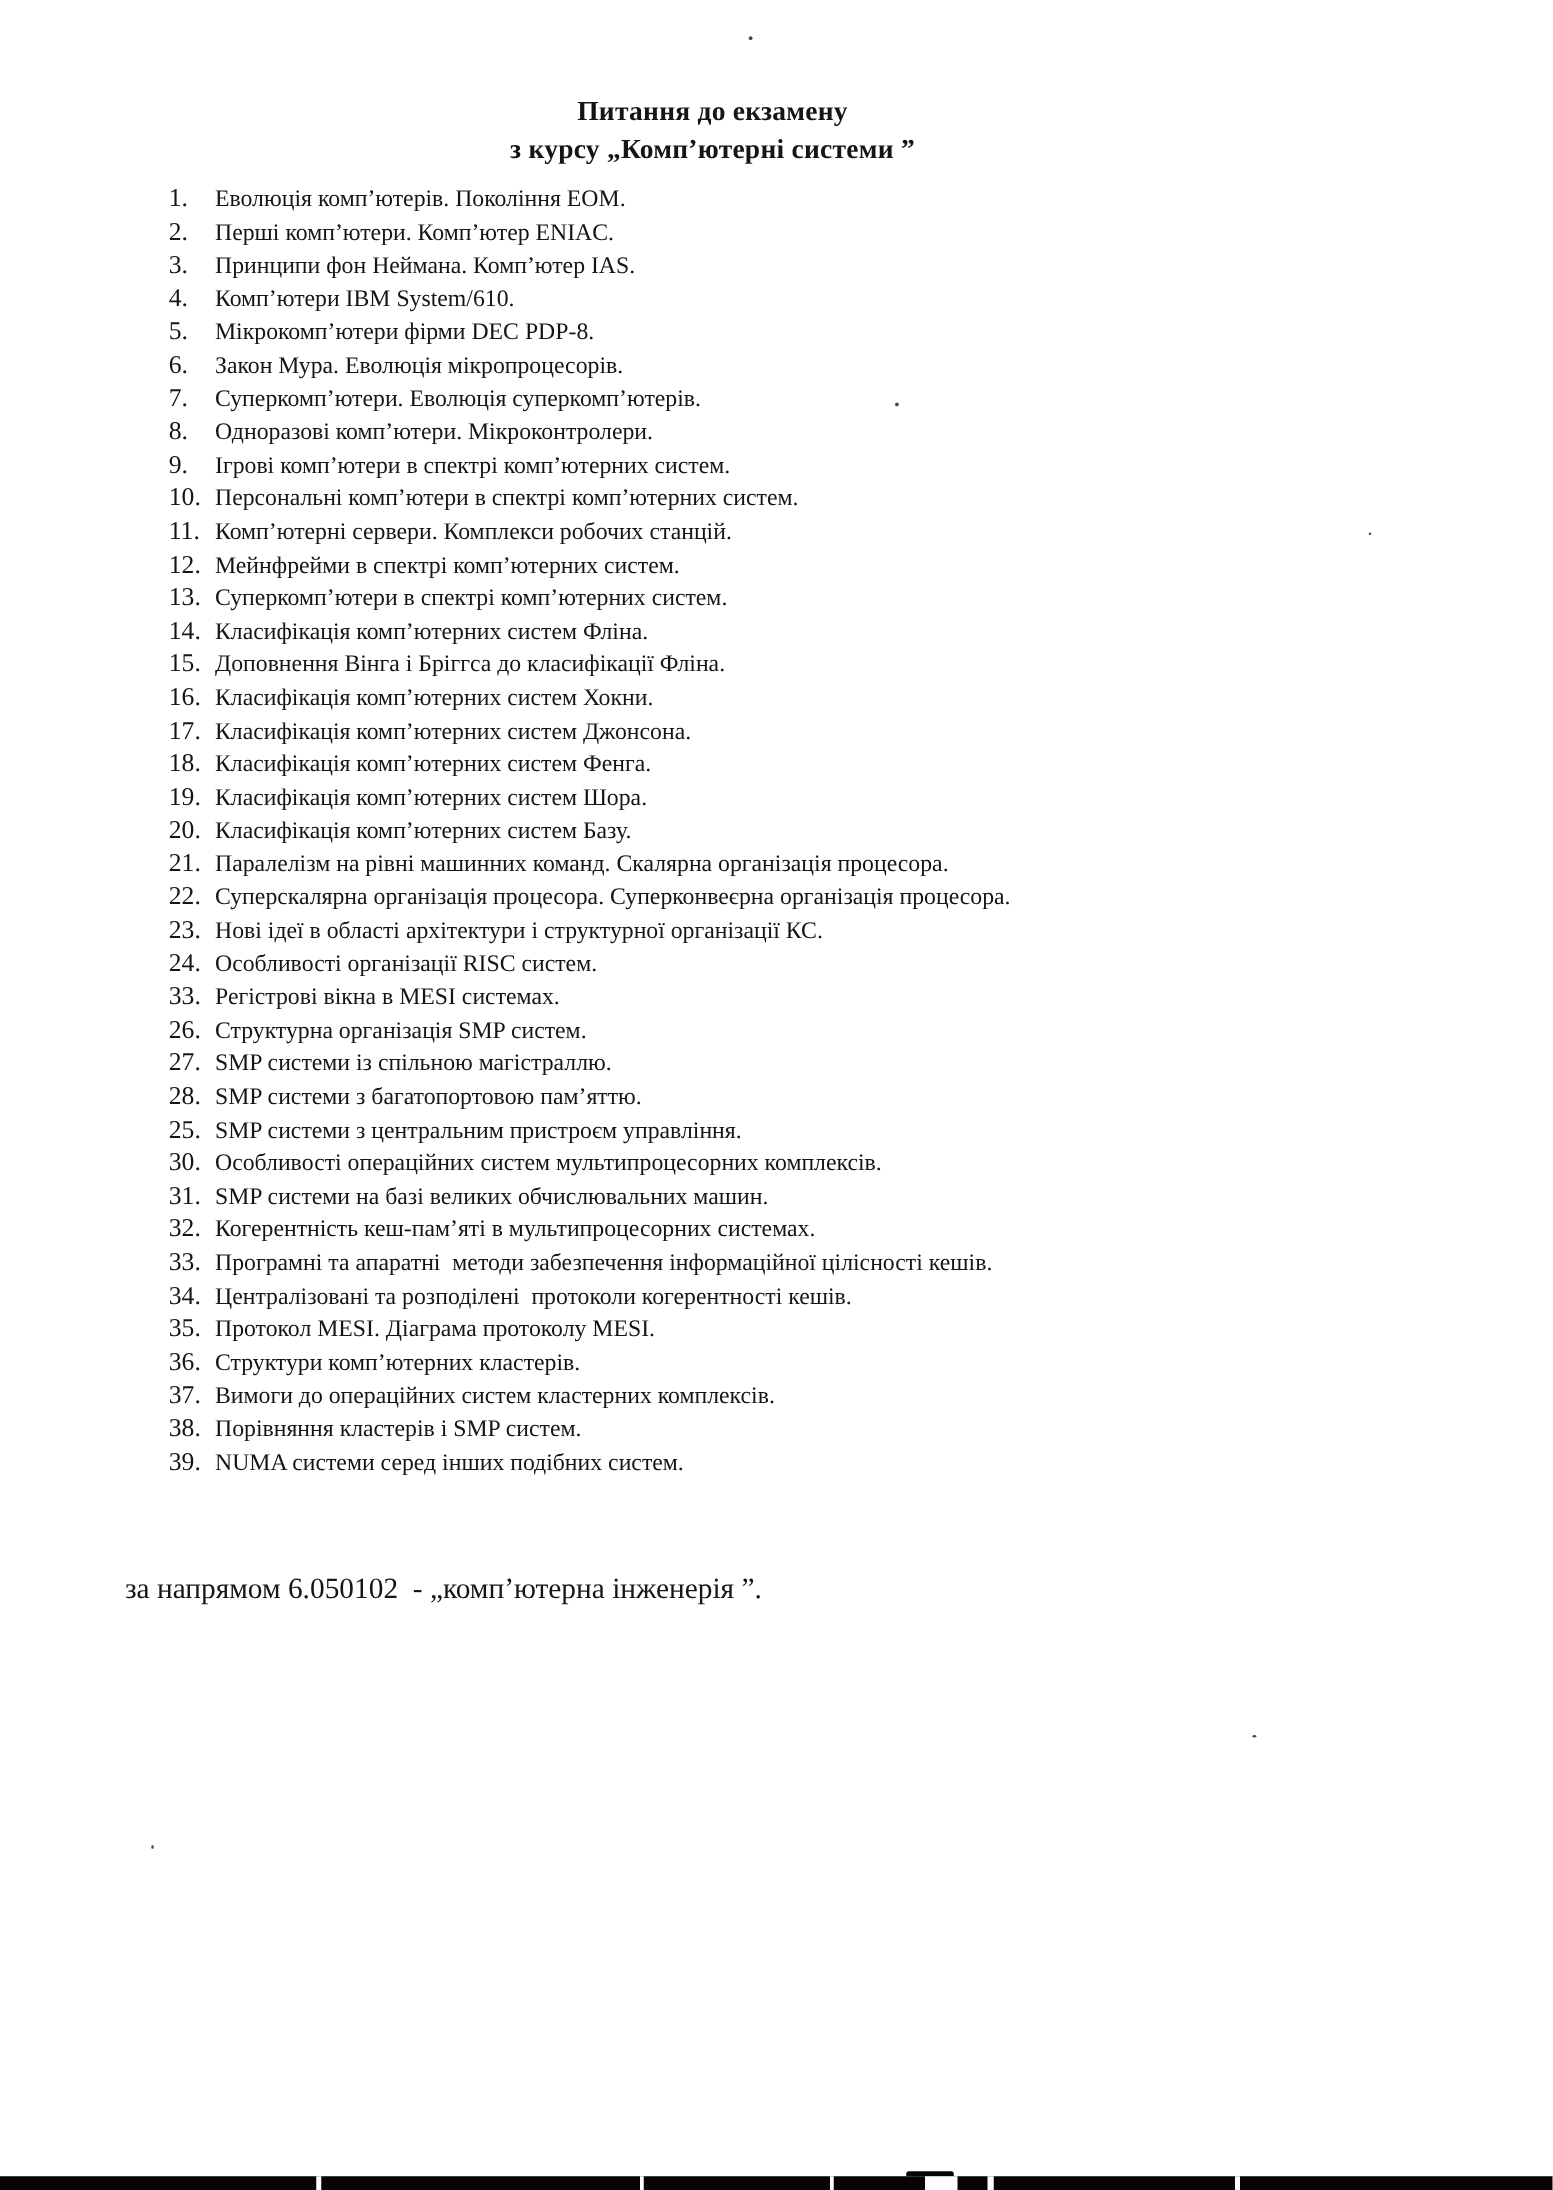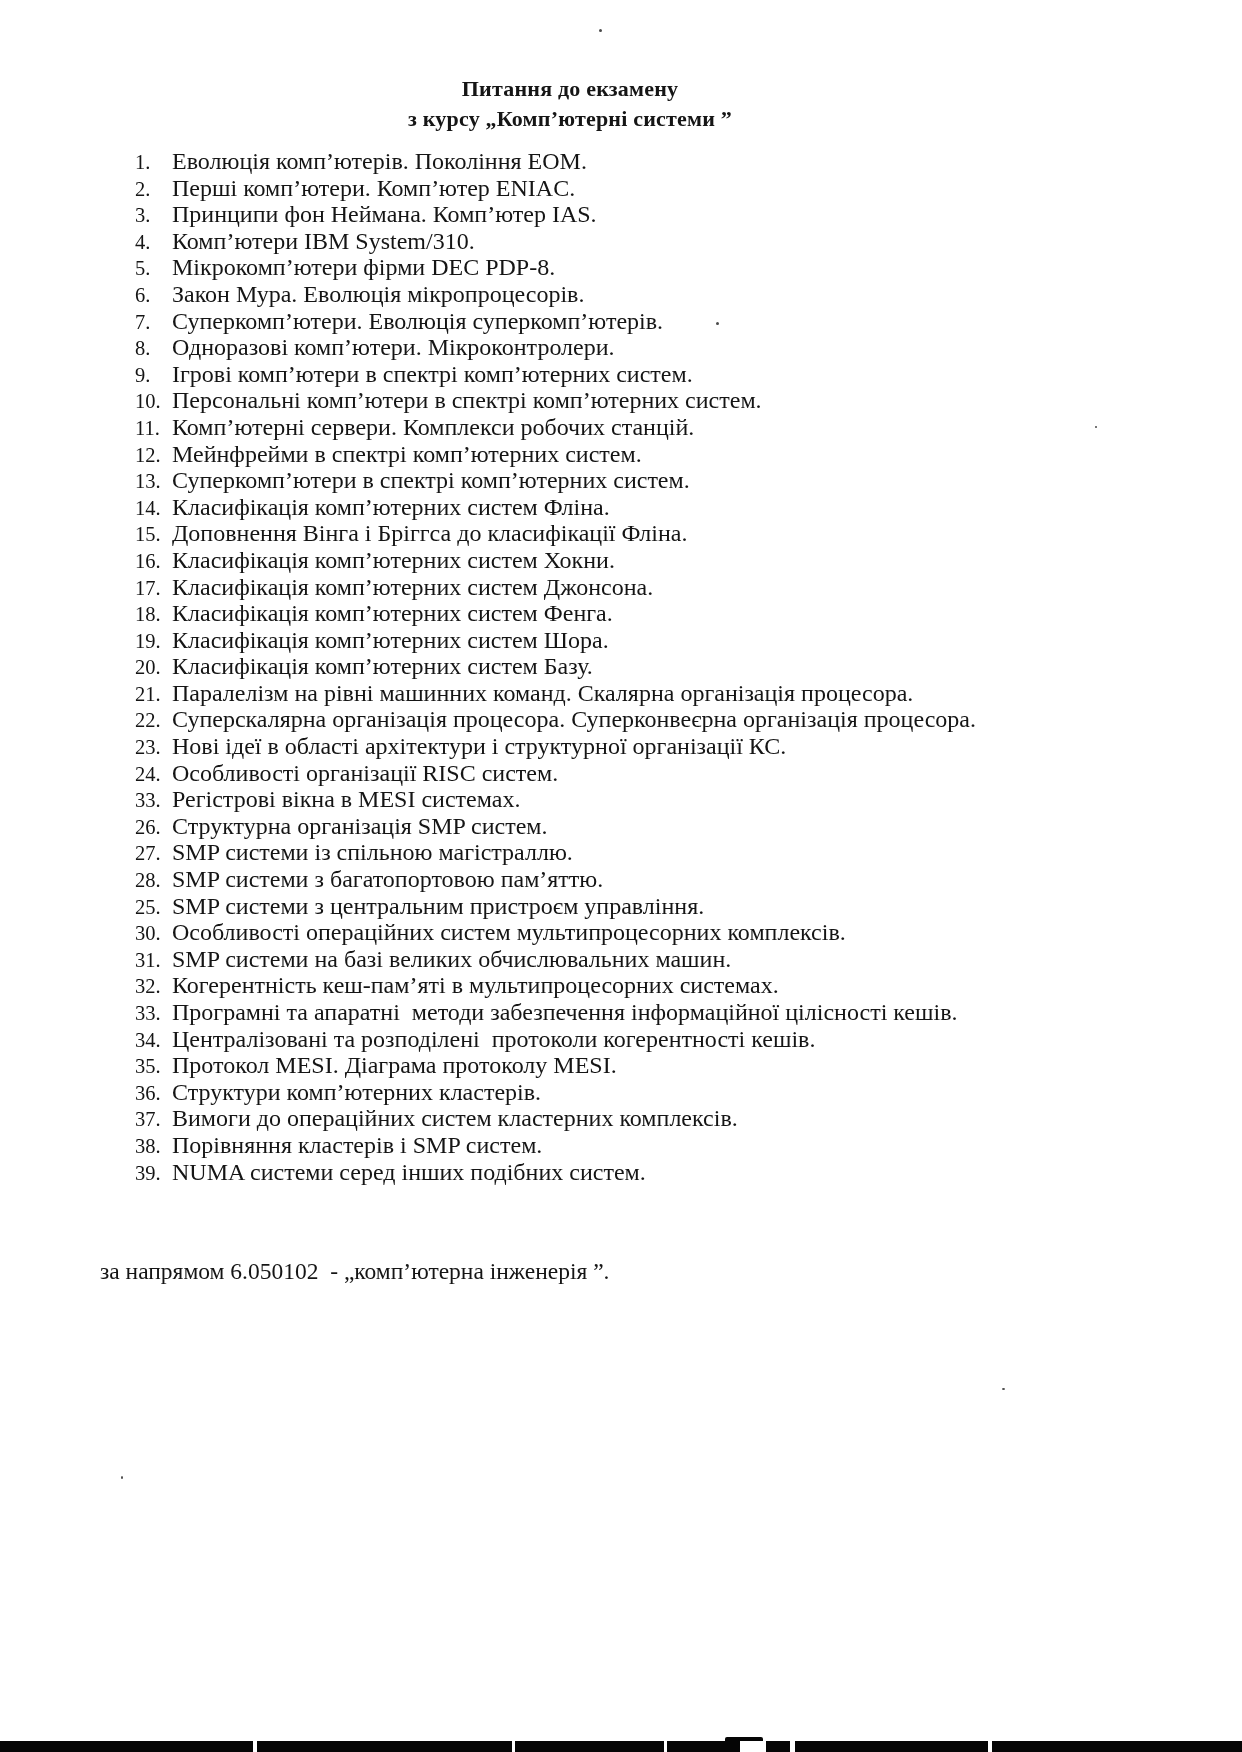--- a/index.html
+++ b/index.html
@@ -43,21 +43,21 @@
     display: flex;
     align-items: baseline;
     height: 26.6px;
   }
   .q-num {
     flex: 0 0 37px;
     font-size: 20.5px;
     white-space: pre;
   }
   .q-text {
-    font-size: 24px;
+    font-size: 19px;
     white-space: pre-wrap;
   }
   .doc-footer {
     position: absolute;
     top: 1258px;
     left: 100px;
     font-size: 23.5px;
     white-space: pre-wrap;
     text-align: right;
   }
@@ -120,21 +120,21 @@
       <div class="q-row">
       <span class="q-num">2.</span>
       <span class="q-text">Перші комп’ютери. Комп’ютер ENIAC.</span>
     </div>
       <div class="q-row">
       <span class="q-num">3.</span>
       <span class="q-text">Принципи фон Неймана. Комп’ютер IAS.</span>
     </div>
       <div class="q-row">
       <span class="q-num">4.</span>
-      <span class="q-text">Комп’ютери IBM System/310.</span>
+      <span class="q-text">Комп’ютери IBM System/610.</span>
     </div>
       <div class="q-row">
       <span class="q-num">5.</span>
       <span class="q-text">Мікрокомп’ютери фірми DEC PDP-8.</span>
     </div>
       <div class="q-row">
       <span class="q-num">6.</span>
       <span class="q-text">Закон Мура. Еволюція мікропроцесорів.</span>
     </div>
       <div class="q-row">

